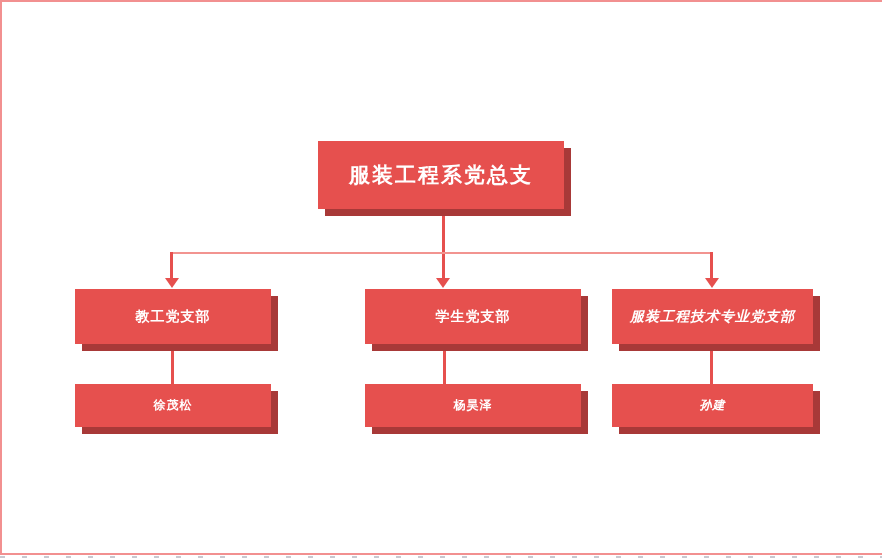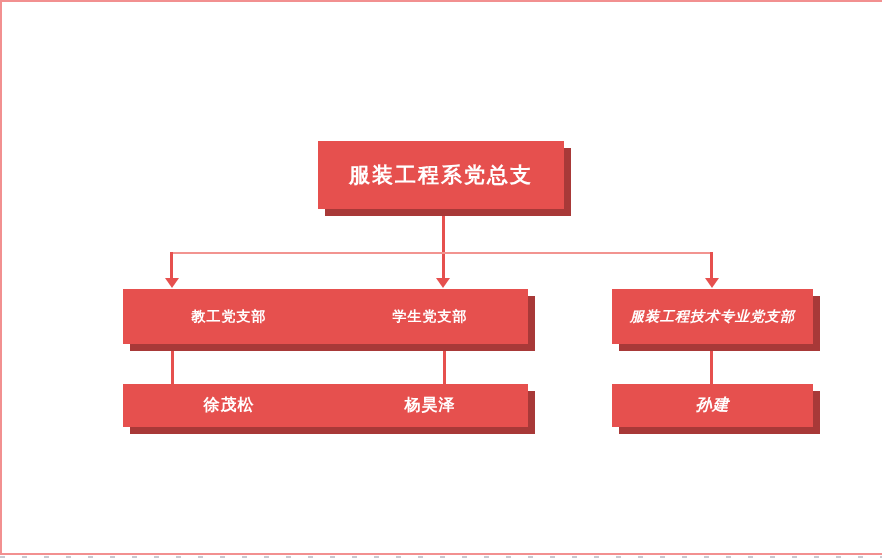--- a/index.html
+++ b/index.html
@@ -15,23 +15,23 @@
     position:absolute; left:0; right:0; bottom:0; height:2px;
     background:repeating-linear-gradient(90deg,#c9c9d0 0 5px,transparent 5px 22px);
   }
   .node {
     position:absolute; display:flex; align-items:center; justify-content:center;
     background:#E6504E; color:#ffffff; font-weight:bold;
     box-shadow:7px 7px 0 #A83938; z-index:2; cursor:default;
   }
   .root-node   { left:318px; top:141px; width:246px; height:68px; font-size:21px; letter-spacing:2px; }
   .branch-node { top:289px; height:55px; font-size:14px; letter-spacing:1px; }
-  .member-node { top:384px; height:43px; font-size:16px; letter-spacing:1px; }
-  .col-1 { left:75px;  width:212px;margin-left:48px; }
-  .col-2 { left:332px; width:196px; }
+  .member-node { top:384px; height:43px; font-size:12px; letter-spacing:1px; }
+  .col-1 { left:75px;  width:196px; }
+  .col-2 { left:365px; width:216px; }
   .col-3 { left:612px; width:201px;font-style:italic; }
   .line { position:absolute; background:#E6504E; z-index:1; }
   .stem       { left:442px; top:209px; width:3px; height:69px; }
   .hline      { left:171px; top:252px; width:541px; height:2px; background:#F29490; }
   .drop-left  { left:170px; top:252px; width:3px; height:26px; }
   .drop-right { left:710px; top:252px; width:3px; height:26px; }
   .sub-1 { left:171px; top:346px; width:3px; height:38px; }
   .sub-2 { left:443px; top:346px; width:3px; height:38px; }
   .sub-3 { left:710px; top:346px; width:3px; height:38px; }
   .arrowhead {

